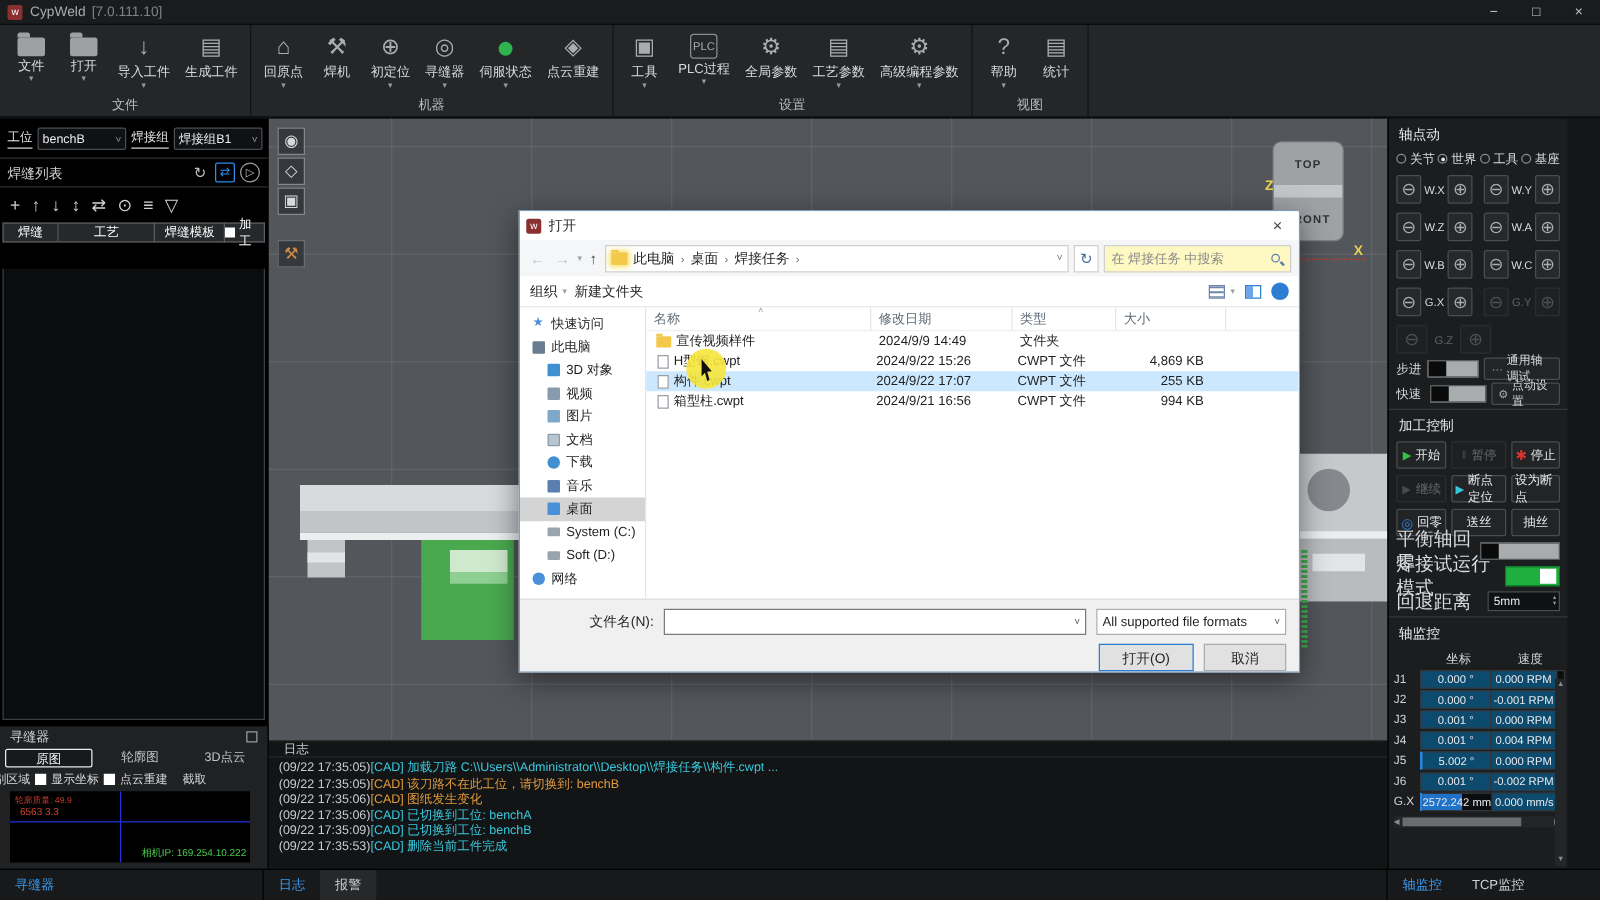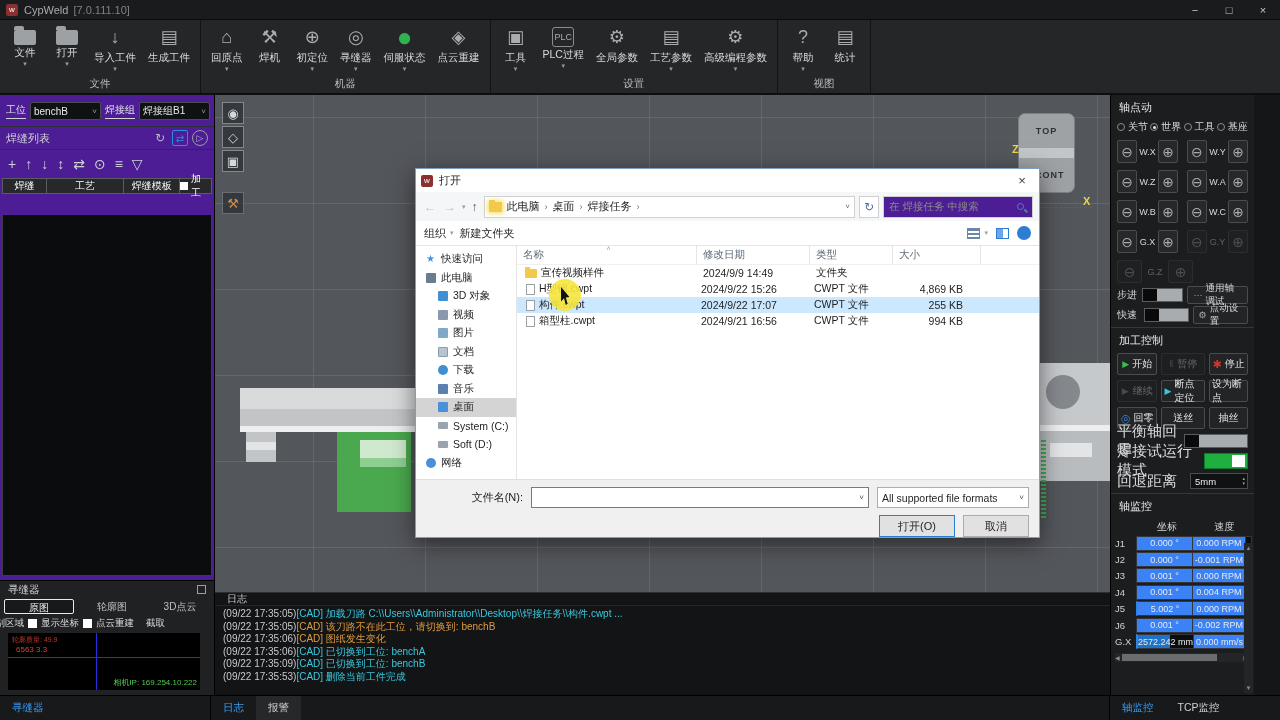--- a/index.html
+++ b/index.html
@@ -27,21 +27,21 @@
     color:#aaadb0;font-size:18px;margin-top:1px;}
   .rib-ico.small{font-size:9px;border:1px solid #8a8d90;border-radius:3px;width:22px;height:20px;margin-top:4px;}
   .rib-ico.green{color:#2eb350;font-size:26px;}
   .folder-ico{width:22px;height:15px;background:#9ea1a4;border-radius:2px;position:relative;margin-top:7px;}
   .folder-ico::before{content:"";position:absolute;left:0;top:-4px;width:10px;height:4px;background:#9ea1a4;border-radius:2px 2px 0 0;}
   .rib-lab{font-size:10.5px;color:#d7d9db;white-space:nowrap;margin-top:1px;}
   .rib-caret{font-size:7px;color:#97999b;line-height:7px;}
   .rgroup-lab{height:16px;text-align:center;color:#b9bbbd;font-size:10.5px;}
 
   
-  .leftpanel{position:absolute;left:0;top:95px;width:215px;height:485px;background:#4c1d95;border-right:1px solid #000;}
+  .leftpanel{position:absolute;left:0;top:95px;width:215px;height:485px;background:#000000;border-right:1px solid #000;}
   .stationrow{display:flex;align-items:center;gap:4px;padding:7px 4px 6px 6px;}
   .ulab{font-size:10px;color:#e2e4e6;border-bottom:1px solid #cfd1d3;padding-bottom:1px;white-space:nowrap;}
   .dd{height:18px;background:#0f1113;border:1px solid #4a4d50;border-radius:2px;color:#e8eaec;
     font-size:10px;display:flex;align-items:center;padding:0 3px;flex:1;min-width:0;}
   .dd .ddtext{flex:1;overflow:hidden;white-space:nowrap;}
   .dd .ddarrow{color:#9a9da0;font-size:8px;}
   .seambar{display:flex;align-items:center;height:24px;padding:0 6px;border-top:1px solid #2c2f31;border-bottom:1px solid #2c2f31;}
   .seambar .t{color:#d0d2d4;font-size:11px;flex:1;}
   .sico{width:16px;height:16px;display:flex;align-items:center;justify-content:center;color:#b9bbbd;font-size:12px;margin-left:4px;}
   .sico.bluebox{border:1px solid #2d8ceb;color:#2d8ceb;border-radius:2px;font-size:10px;}
@@ -147,21 +147,21 @@
   .setrow{display:flex;align-items:center;padding:3px 6px;height:20px;}
   .setrow .sl{font-size:15px;color:#d8dadc;flex:1;}
   .toggle{width:44px;height:16px;background:#1faf3f;border:1px solid #0d7d2b;position:relative;}
   .toggle .tk{position:absolute;right:2px;top:1px;width:13px;height:12px;background:#fff;}
   .spin{width:58px;height:16px;background:#0f1113;border:1px solid #4a4d50;display:flex;align-items:center;}
   .spin .sv{flex:1;font-size:9.5px;color:#e8eaec;padding-left:4px;}
   .spin .arr{display:flex;flex-direction:column;font-size:5px;color:#9a9da0;line-height:5px;padding-right:2px;}
   .montable{padding:2px 2px 0 4px;}
   .monrow{display:flex;align-items:center;height:16.4px;}
   .monrow .ax{width:25px;font-size:9.5px;color:#d0d2d4;}
-  .mcell{height:15px;background:#3b82f6;border:1px solid #34373a;font-size:9px;color:#e8eaec;
+  .mcell{height:15px;background:#0c4a6e;border:1px solid #34373a;font-size:9px;color:#e8eaec;
     display:flex;align-items:center;justify-content:center;white-space:nowrap;}
   .mco{width:66px;} .msp{width:62px;border-left:none;}
   .msl{width:7px;border-left:none;background:#0c0d0e;color:#fff;font-size:8px;}
   .monhead{display:flex;align-items:center;height:16px;}
   .monhead .hx{width:25px;} .monhead .hc{width:66px;text-align:center;color:#d4d6d8;font-size:10px;}
   .monhead .hs{width:62px;text-align:center;color:#d4d6d8;font-size:10px;}
   .hl .mco{border-left:2px solid #2e86e0;}
   .hl .msl{background:#1e72c8;}
   .gx .mco{background:linear-gradient(90deg,#1e72c8 0 58%,#0c0d0e 58%);}
   .vscroll{position:absolute;right:1px;top:448px;width:9px;height:150px;background:#232628;display:flex;
@@ -190,21 +190,21 @@
   .navarr{font-size:12px;color:#b9c0c7;padding:0 2px;}
   .navarr.en{color:#49505a;}
   .navcaret{font-size:7px;color:#9aa0a6;}
   .addr{flex:1;height:22px;background:#fff;border:1px solid #d0d0d0;display:flex;align-items:center;padding:0 4px;gap:5px;min-width:0;}
   .addr .ffold{width:13px;height:10px;background:#f4c84a;border-radius:1px;position:relative;flex:none;box-shadow:0 0 4px 2px rgba(244,220,74,.75);}
   .addr .ffold::before{content:"";position:absolute;top:-2px;left:0;width:6px;height:2px;background:#f4c84a;}
   .bc{font-size:11px;white-space:nowrap;}
   .bcsep{font-size:9px;color:#6a6a6a;}
   .addr .cmb{margin-left:auto;font-size:8px;color:#6a6a6a;}
   .refbtn{width:20px;height:22px;background:#fff;border:1px solid #d0d0d0;display:flex;align-items:center;justify-content:center;color:#4a6f9b;font-size:12px;}
-  .search{width:150px;height:22px;background:#4c1d95;border:1px solid #d0d0d0;display:flex;align-items:center;padding:0 5px;}
+  .search{width:150px;height:22px;background:#fef9c3;border:1px solid #d0d0d0;display:flex;align-items:center;padding:0 5px;}
   .search .ph{flex:1;font-size:10.5px;color:#8a8a8a;white-space:nowrap;overflow:hidden;}
   .mag{width:7px;height:7px;border:1.5px solid #5b7fae;border-radius:50%;position:relative;flex:none;margin-right:3px;}
   .mag::after{content:"";position:absolute;left:6px;top:6px;width:4px;height:1.5px;background:#5b7fae;transform:rotate(45deg);}
   .dcmd{height:25px;background:#fff;border-bottom:1px solid #e3e5e8;display:flex;align-items:center;padding:0 8px;gap:6px;}
   .cmdit{font-size:11px;display:flex;align-items:center;gap:4px;}
   .dcmd .rt{margin-left:auto;display:flex;align-items:center;gap:8px;}
   .lvico{width:13px;height:11px;border:1px solid #6b87a8;background:linear-gradient(#6b87a8 2px,transparent 2px);background-size:100% 4px;}
   .pvico{width:13px;height:11px;border:1px solid #2d7dd2;background:linear-gradient(90deg,#6aa6e8 50%,#fff 50%);}
   .helpico{width:14px;height:14px;border-radius:50%;background:#2d7dd2;color:#fff;font-size:10px;display:flex;align-items:center;justify-content:center;}
   .dbody{flex:1;display:flex;background:#fff;overflow:hidden;}

